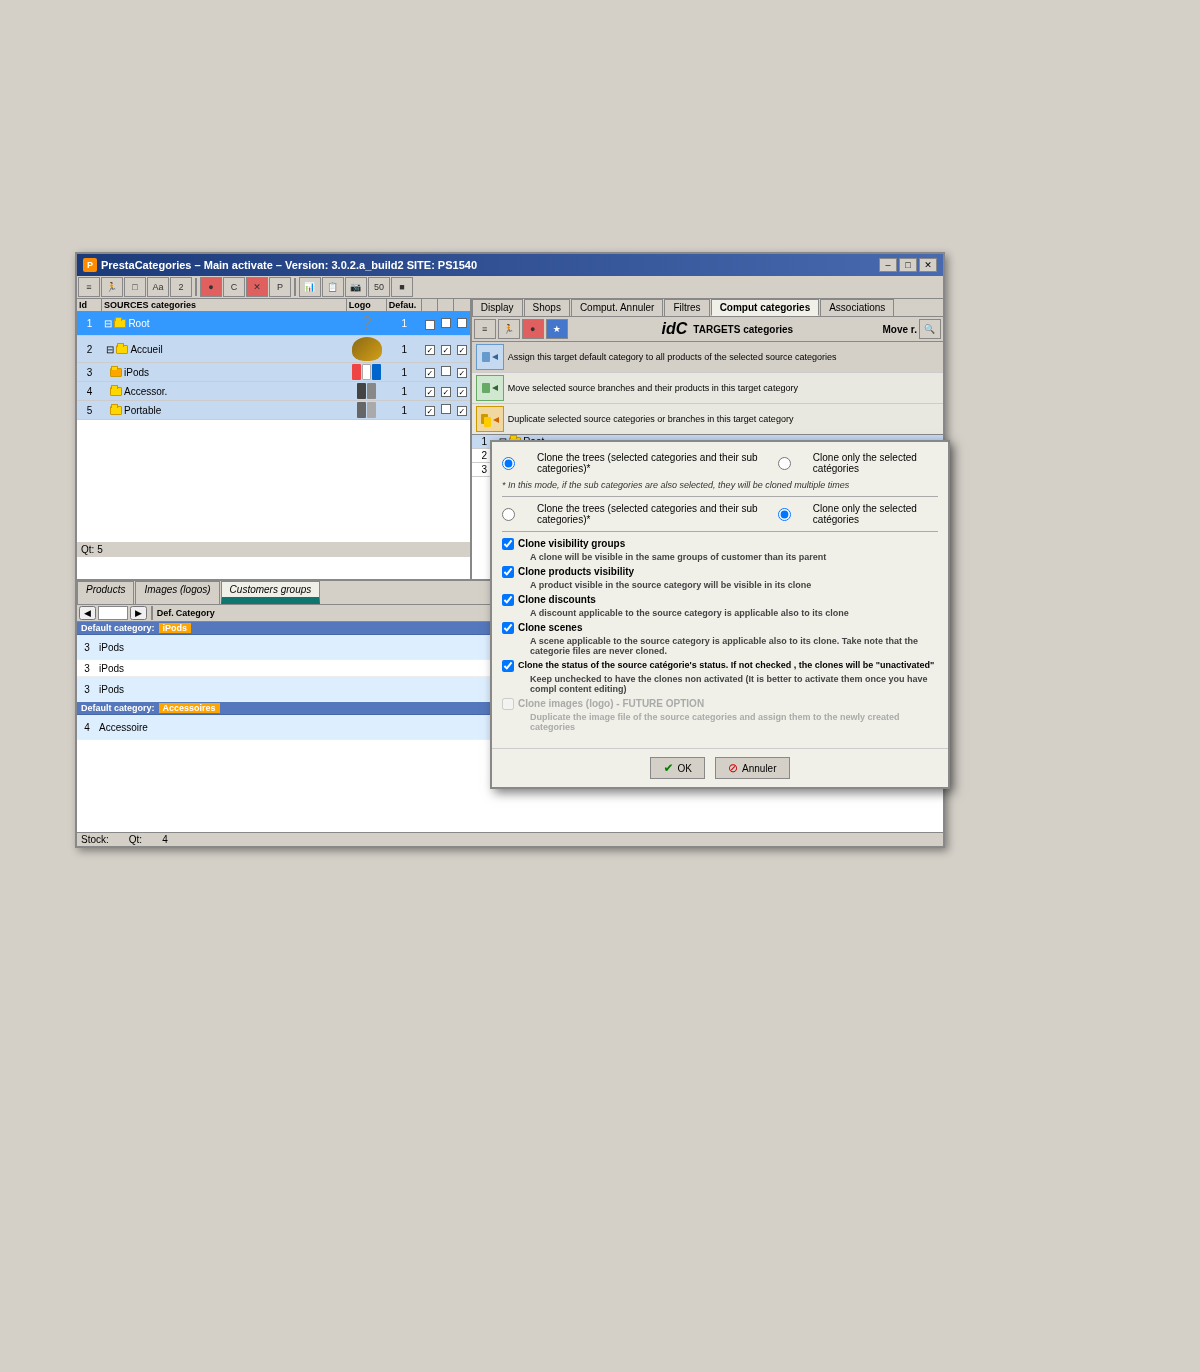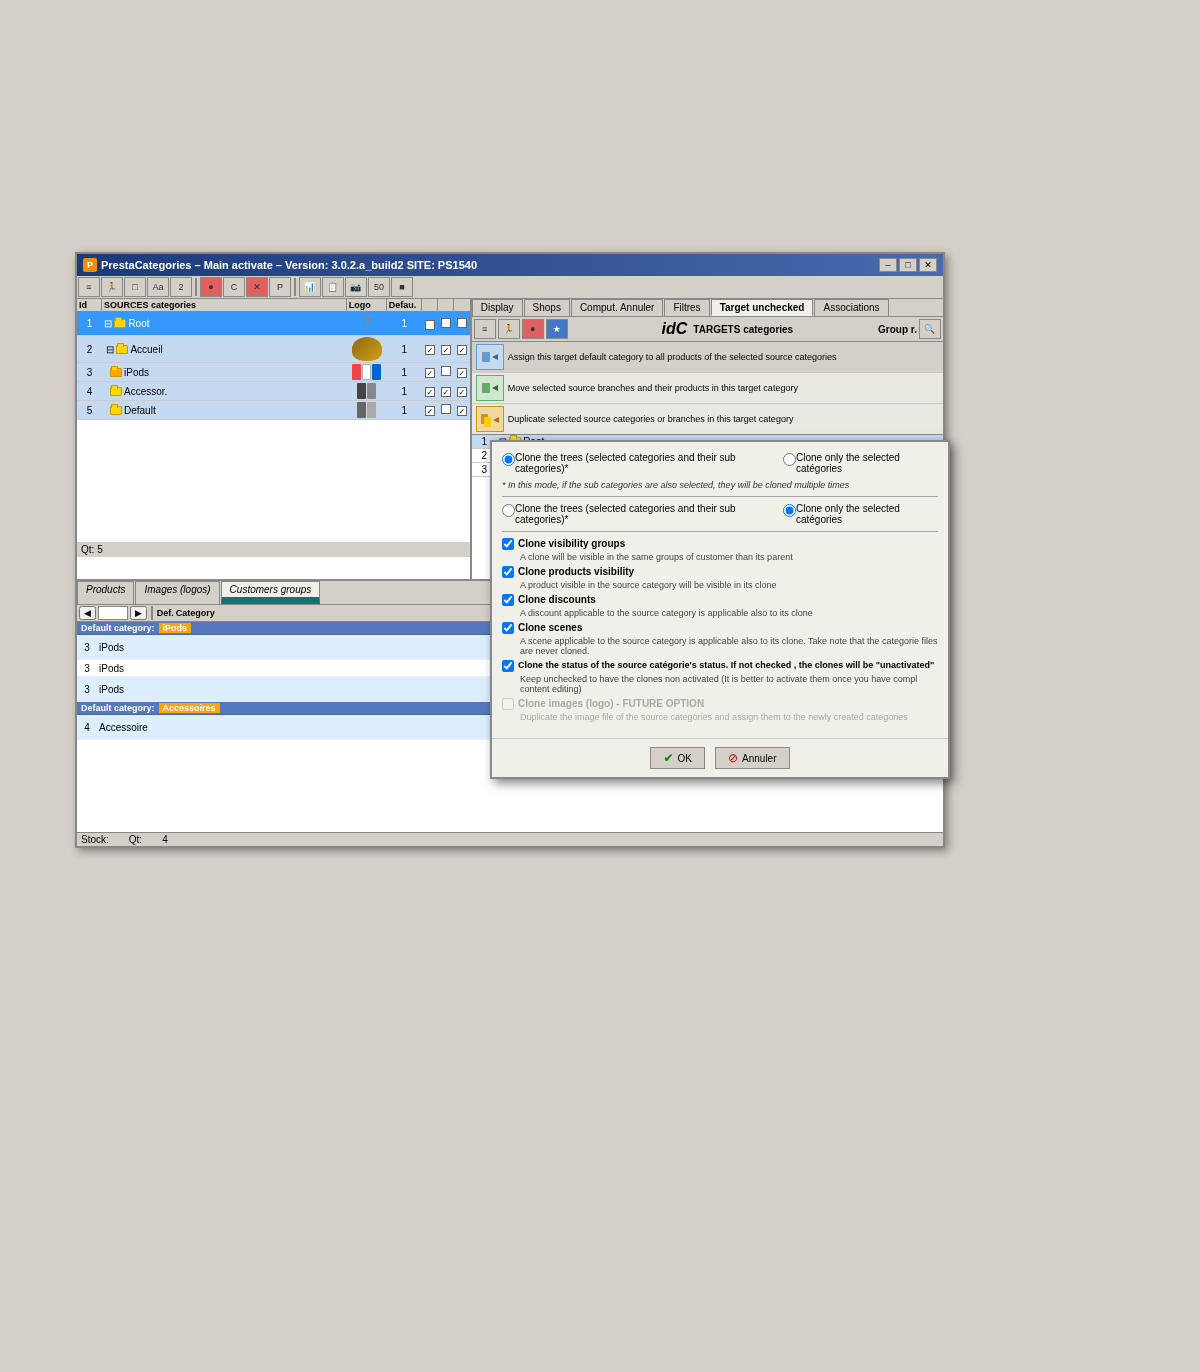--- a/index.html
+++ b/index.html
@@ -233,22 +233,22 @@
     }
 
     .radio-group {
       display: flex;
       gap: 10px;
       margin-bottom: 6px;
     }
 
     .radio-option {
       display: flex;
-      align-items: flex-start;
-      gap: 0;
+      align-items: center;
+      gap: 22px;
       font-size: 10px;
     }
 
     .radio-option input[type="radio"] {
       margin-top: 1px;
     }
 
     .note-text {
       font-size: 9px;
       color: #333;
@@ -274,22 +274,23 @@
     }
 
     .checkbox-label {
       font-size: 10px;
       font-weight: bold;
     }
 
     .checkbox-desc {
       font-size: 9px;
       color: #444;
-      margin-left: 18px;
+      margin-left: 28px;
       margin-bottom: 4px;
+      font-weight: bold;
     }
 
     .disabled-text {
       color: #aaa;
     }
 
     .modal-footer {
       display: flex;
       justify-content: center;
       gap: 10px;
@@ -489,21 +490,21 @@
             <div style="width:35px; padding:1px 2px; text-align:center; font-size:10px;">1</div>
             <div style="width:16px; padding:1px 2px; text-align:center;"><div class="checkbox-inline">✓</div></div>
             <div style="width:16px; padding:1px 2px; text-align:center;"><div class="checkbox-inline">✓</div></div>
             <div style="width:16px; padding:1px 2px; text-align:center;"><div class="checkbox-inline">✓</div></div>
           </div>
 
           <div class="row-blue" style="display:flex; align-items:center; border-bottom:1px solid #ccc;">
             <div style="width:25px; padding:1px 2px; font-size:10px; text-align:center;">5</div>
             <div style="flex:1; padding:1px 8px; font-size:10px; display:flex; align-items:center; gap:2px;">
               <span class="folder-yellow"></span>
-              <span>Default</span>
+              <span>Portable</span>
             </div>
             <div style="width:40px; padding:1px 2px; display:flex; align-items:center; justify-content:center; gap:1px;">
               <div style="width:9px; height:16px; background:#666; border-radius:1px;"></div>
               <div style="width:9px; height:16px; background:#aaa; border-radius:1px;"></div>
             </div>
             <div style="width:35px; padding:1px 2px; text-align:center; font-size:10px;">1</div>
             <div style="width:16px; padding:1px 2px; text-align:center;"><div class="checkbox-inline">✓</div></div>
             <div style="width:16px; padding:1px 2px; text-align:center;"><div class="checkbox-inline"></div></div>
             <div style="width:16px; padding:1px 2px; text-align:center;"><div class="checkbox-inline">✓</div></div>
           </div>
@@ -515,35 +516,35 @@
 
       </div>
 
       <div class="right-panel">
 
         <div class="tabs-row">
           <div class="tab">Display</div>
           <div class="tab">Shops</div>
           <div class="tab">Comput. Annuler</div>
           <div class="tab">Filtres</div>
-          <div class="tab active">Target unchecked</div>
+          <div class="tab active">Comput categories</div>
           <div class="tab">Associations</div>
         </div>
 
         <div style="display:flex; background:#d4d0c8; border-bottom:1px solid #888; padding:2px; align-items:center; gap:2px;">
 
           <div class="sidebar-btn">≡</div>
           <div class="sidebar-btn">🏃</div>
           <div class="sidebar-btn" style="background:#e06060;">●</div>
           <div class="sidebar-btn" style="background:#4477cc; color:white;">★</div>
           <div style="flex:1;"></div>
 
           <span style="font-size:16px; font-weight:bold; padding:0 4px;font-style:italic;">idC</span>
           <div style="flex:2; font-size:10px; font-weight:bold;">TARGETS categories</div>
-          <div style="width:50px; font-size:10px; font-weight:bold; text-align:right;">Group r.</div>
+          <div style="width:50px; font-size:10px; font-weight:bold; text-align:right;">Move r.</div>
           <div class="sidebar-btn">🔍</div>
         </div>
 
         <div style="display:flex; flex-direction:column; background:#e8e8e0; border-bottom:1px solid #888;">
 
           <div style="display:flex; align-items:center; gap:4px; padding:2px 4px; border-bottom:1px solid #ccc; background:#d4d0c8; cursor:pointer;">
             <div style="width:28px; height:26px; background:#c5d9f1; border:1px solid #6699cc; display:flex; align-items:center; justify-content:center;">
               <svg width="20" height="20" viewBox="0 0 20 20">
                 <rect x="2" y="5" width="8" height="10" fill="#6699cc" rx="1"></rect>
                 <path d="M12 10 L18 7 L18 13 Z" fill="#336699"></path>

